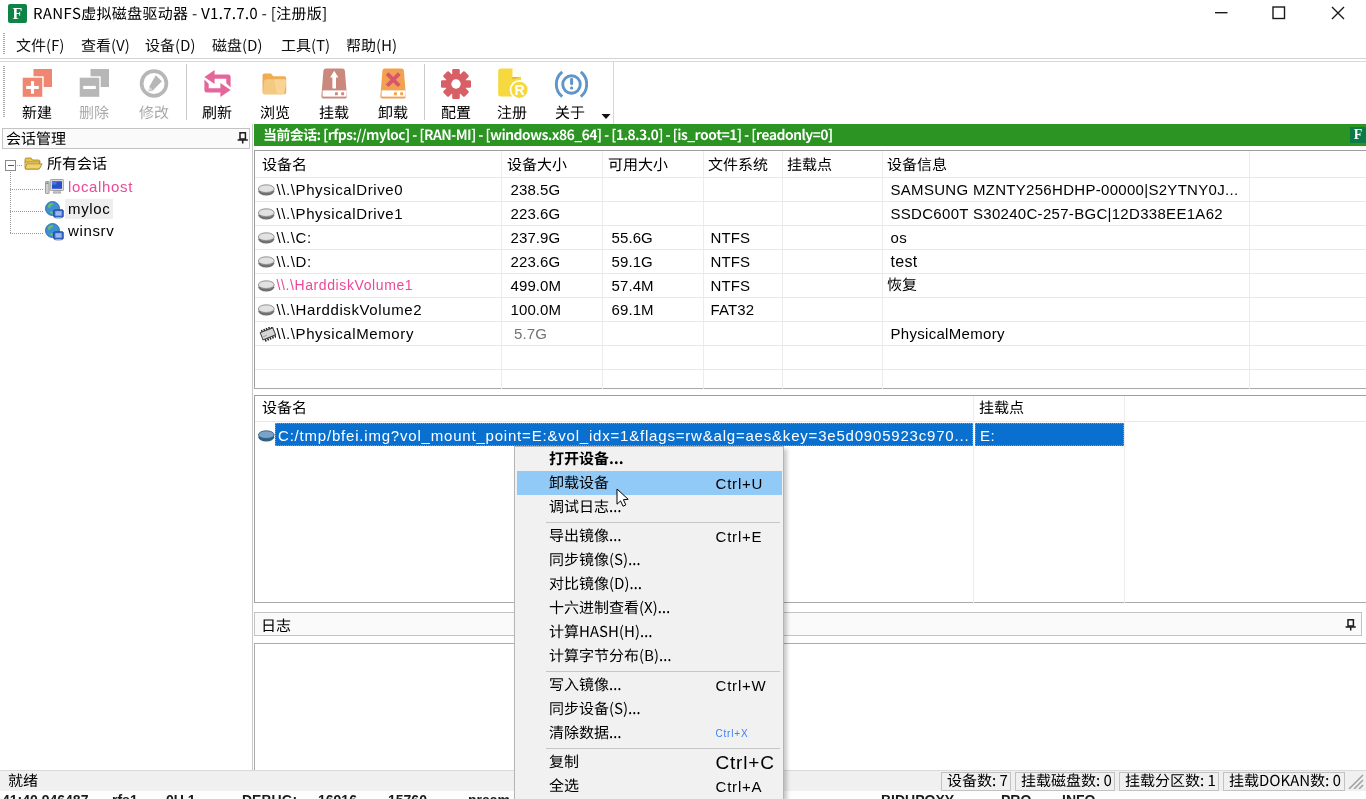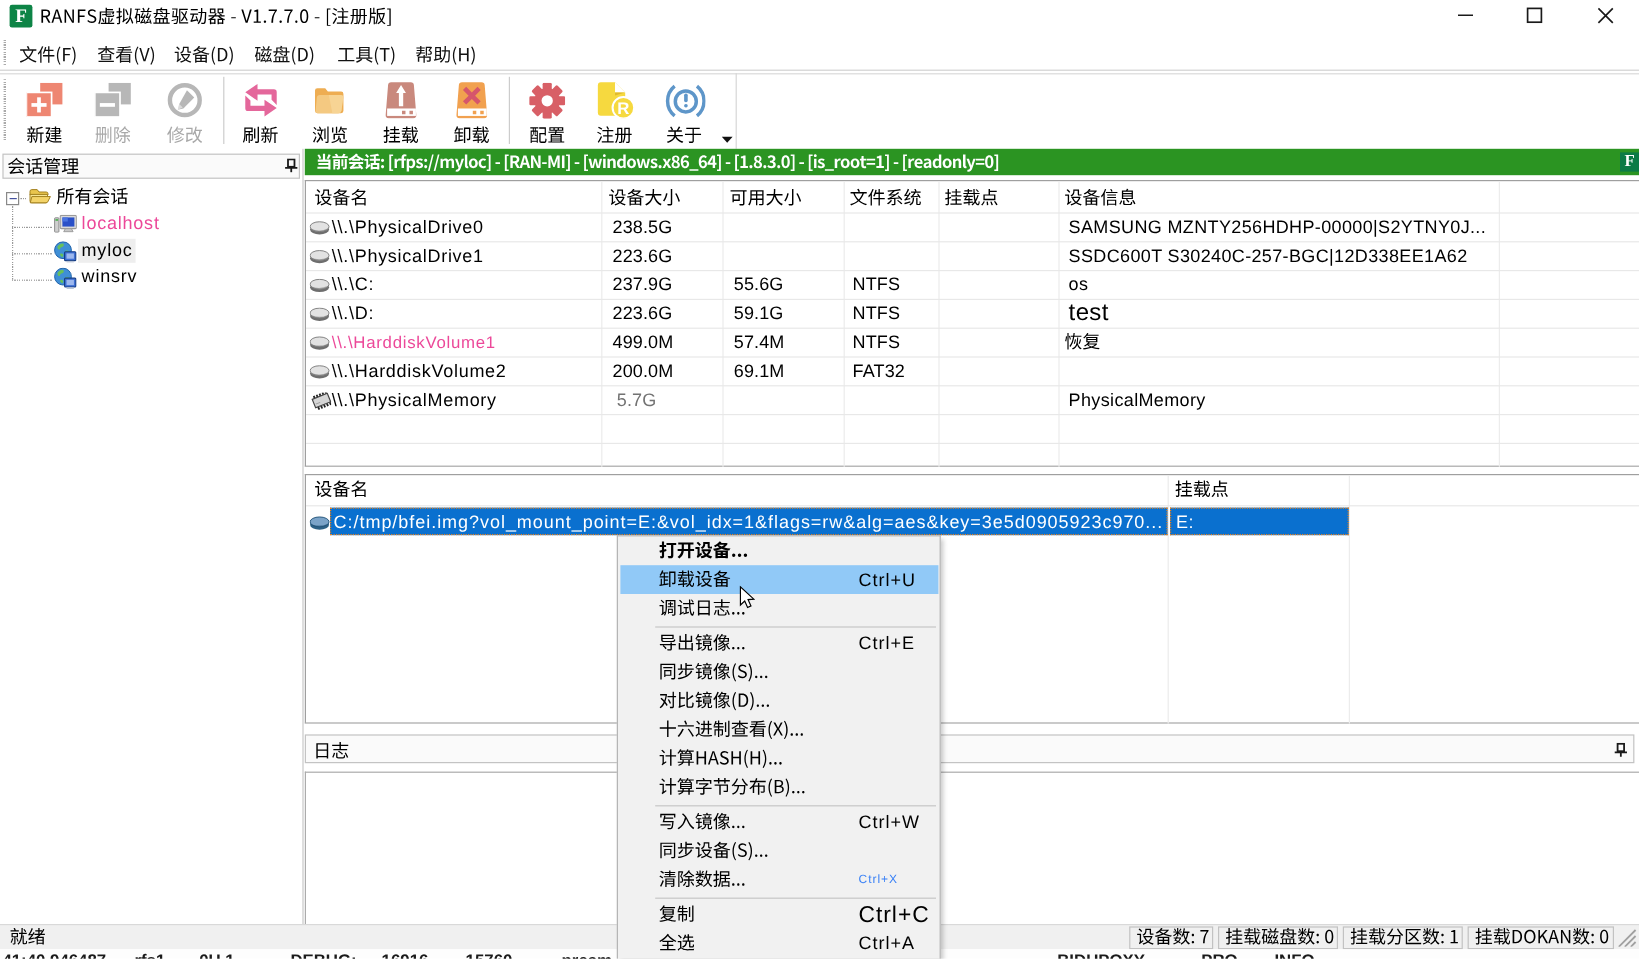--- a/index.html
+++ b/index.html
@@ -238,27 +238,27 @@
 <div style="position:absolute;left:890.5px;top:204.4px;font-size:15px;line-height:19px;color:#000;white-space:pre;letter-spacing:0.3px">SSDC600T S30240C-257-BGC|12D338EE1A62</div>
 <div style="position:absolute;left:276.5px;top:228.4px;font-size:15px;line-height:19px;color:#000;white-space:pre;letter-spacing:0.6px">\\.\C:</div>
 <div style="position:absolute;left:510.5px;top:228.4px;font-size:15px;line-height:19px;color:#000;white-space:pre;letter-spacing:0.1px">237.9G</div>
 <div style="position:absolute;left:611.5px;top:228.4px;font-size:15px;line-height:19px;color:#000;white-space:pre;letter-spacing:0.1px">55.6G</div>
 <div style="position:absolute;left:710.5px;top:228.4px;font-size:15px;line-height:19px;color:#000;white-space:pre;letter-spacing:0.1px">NTFS</div>
 <div style="position:absolute;left:890.5px;top:228.4px;font-size:15px;line-height:19px;color:#000;white-space:pre;letter-spacing:0.3px">os</div>
 <div style="position:absolute;left:276.5px;top:252.4px;font-size:15px;line-height:19px;color:#000;white-space:pre;letter-spacing:0.6px">\\.\D:</div>
 <div style="position:absolute;left:510.5px;top:252.4px;font-size:15px;line-height:19px;color:#000;white-space:pre;letter-spacing:0.1px">223.6G</div>
 <div style="position:absolute;left:611.5px;top:252.4px;font-size:15px;line-height:19px;color:#000;white-space:pre;letter-spacing:0.1px">59.1G</div>
 <div style="position:absolute;left:710.5px;top:252.4px;font-size:15px;line-height:19px;color:#000;white-space:pre;letter-spacing:0.1px">NTFS</div>
-<div style="position:absolute;left:890.5px;top:252.4px;font-size:20px;line-height:19px;color:#000;white-space:pre;letter-spacing:0.3px">test</div>
+<div style="position:absolute;left:890.5px;top:252.4px;font-size:16px;line-height:19px;color:#000;white-space:pre;letter-spacing:0.3px">test</div>
 <div style="position:absolute;left:276.5px;top:276.4px;font-size:14px;line-height:19px;color:#ec4899;white-space:pre;letter-spacing:0.6px">\\.\HarddiskVolume1</div>
 <div style="position:absolute;left:510.5px;top:276.4px;font-size:15px;line-height:19px;color:#000;white-space:pre;letter-spacing:0.1px">499.0M</div>
 <div style="position:absolute;left:611.5px;top:276.4px;font-size:15px;line-height:19px;color:#000;white-space:pre;letter-spacing:0.1px">57.4M</div>
 <div style="position:absolute;left:710.5px;top:276.4px;font-size:15px;line-height:19px;color:#000;white-space:pre;letter-spacing:0.1px">NTFS</div>
 <div style="position:absolute;left:276.5px;top:300.4px;font-size:15px;line-height:19px;color:#000;white-space:pre;letter-spacing:0.6px">\\.\HarddiskVolume2</div>
-<div style="position:absolute;left:510.5px;top:300.4px;font-size:15px;line-height:19px;color:#000;white-space:pre;letter-spacing:0.1px">200.0M</div>
+<div style="position:absolute;left:510.5px;top:300.4px;font-size:15px;line-height:19px;color:#000;white-space:pre;letter-spacing:0.1px">100.0M</div>
 <div style="position:absolute;left:611.5px;top:300.4px;font-size:15px;line-height:19px;color:#000;white-space:pre;letter-spacing:0.1px">69.1M</div>
 <div style="position:absolute;left:710.5px;top:300.4px;font-size:15px;line-height:19px;color:#000;white-space:pre;letter-spacing:0.1px">FAT32</div>
 <div style="position:absolute;left:276.5px;top:324.4px;font-size:15px;line-height:19px;color:#000;white-space:pre;letter-spacing:0.6px">\\.\PhysicalMemory</div>
 <div style="position:absolute;left:514px;top:324.4px;font-size:15px;line-height:19px;color:#737373;white-space:pre;letter-spacing:0.1px">5.7G</div>
 <div style="position:absolute;left:890.5px;top:324.4px;font-size:15px;line-height:19px;color:#000;white-space:pre;letter-spacing:0.3px">PhysicalMemory</div>
 <svg style="position:absolute;left:887px;top:276.4px" width="32" height="19" viewBox="0 -14 32 19">
     <path d="M2.5 -12.6V1.2H3.5V-12.6ZM1.3 -9.7C1.2 -8.5 1 -6.8 0.6 -5.9L1.5 -5.5C1.9 -6.6 2.1 -8.4 2.2 -9.6ZM3.6 -9.9C4.1 -8.9 4.5 -7.7 4.6 -6.9L5.4 -7.3C5.3 -8.1 4.9 -9.3 4.4 -10.2ZM8.8 -7.2C8.6 -5.9 8.3 -4.7 7.8 -3.8C8 -3.7 8.4 -3.4 8.5 -3.3C9.1 -4.2 9.4 -5.7 9.7 -7.1ZM13 -7.3C12.8 -6.1 12.3 -4.7 11.8 -3.8C12.1 -3.7 12.5 -3.5 12.7 -3.4C13.2 -4.3 13.6 -5.8 13.9 -7.1ZM7.6 -12.6C7.5 -11.8 7.4 -11.1 7.3 -10.3H5.2V-9.3H7.2C6.7 -6.1 5.8 -3.5 4.2 -1.7C4.4 -1.5 4.8 -1.1 5 -0.9C6.8 -3 7.7 -5.8 8.2 -9.3H14.2V-10.3H8.4C8.5 -11 8.5 -11.8 8.6 -12.5ZM10.6 -8.8C10.4 -3.9 9.7 -0.9 6.3 0.3C6.6 0.5 6.9 0.9 7 1.2C8.9 0.4 10 -0.8 10.7 -2.6C11.3 -0.9 12.3 0.4 13.7 1.1C13.8 0.9 14.1 0.5 14.4 0.3C12.7 -0.5 11.6 -2.2 11.1 -4.2C11.3 -5.5 11.4 -7 11.5 -8.7Z M19.3 -6.6H26.3V-5.6H19.3ZM19.3 -8.4H26.3V-7.4H19.3ZM18.2 -9.2V-4.8H19.9C19 -3.6 17.7 -2.6 16.4 -1.9C16.6 -1.7 17 -1.3 17.2 -1.2C17.8 -1.5 18.4 -2 19 -2.5C19.7 -1.8 20.4 -1.3 21.3 -0.8C19.5 -0.3 17.5 0 15.5 0.2C15.7 0.4 15.9 0.9 15.9 1.2C18.2 1 20.6 0.5 22.6 -0.2C24.4 0.5 26.5 0.9 28.8 1.1C28.9 0.8 29.2 0.3 29.4 0.1C27.4 -0 25.6 -0.3 23.9 -0.8C25.3 -1.5 26.5 -2.3 27.3 -3.4L26.6 -3.9L26.4 -3.8H20.4C20.6 -4.1 20.9 -4.4 21.1 -4.8L21 -4.8H27.5V-9.2ZM19 -12.6C18.3 -11.1 17 -9.7 15.7 -8.8C15.9 -8.6 16.3 -8.2 16.4 -7.9C17.2 -8.5 18 -9.3 18.7 -10.2H28.5V-11.1H19.4C19.6 -11.5 19.8 -11.9 20 -12.3ZM25.5 -3C24.8 -2.3 23.7 -1.7 22.6 -1.2C21.4 -1.7 20.5 -2.3 19.8 -3Z" fill="#000"></path>
   </svg>
 <svg style="position:absolute;left:258px;top:183.5px" width="17" height="12" viewBox="0 0 17 12">
     <ellipse cx="8.3" cy="7.3" rx="7.9" ry="4.1" fill="#6e6e6e"></ellipse>

